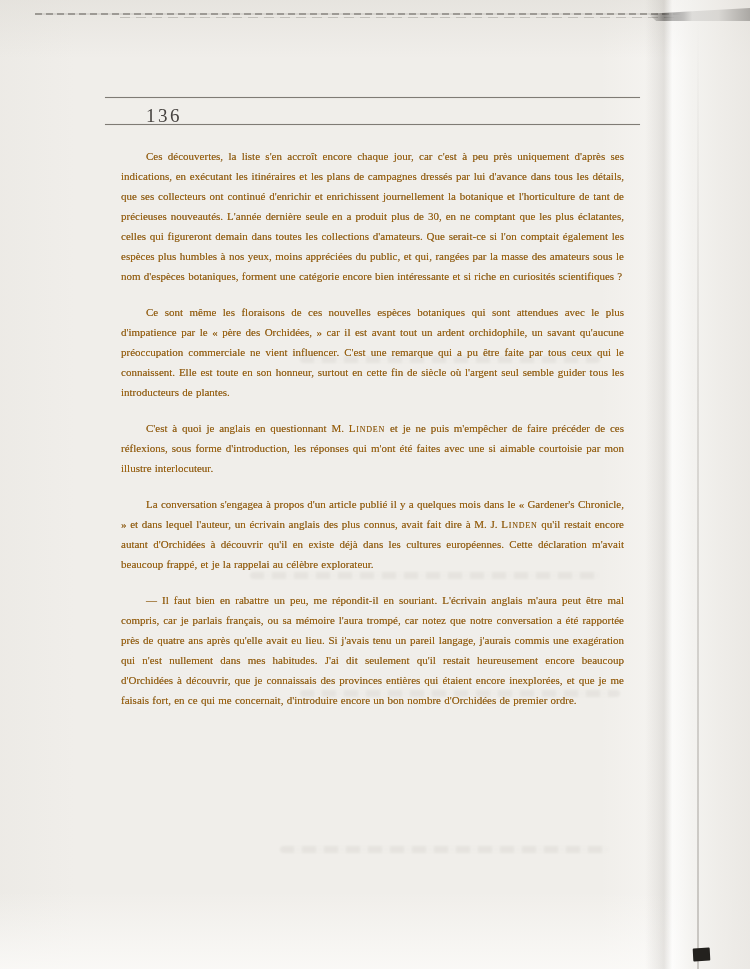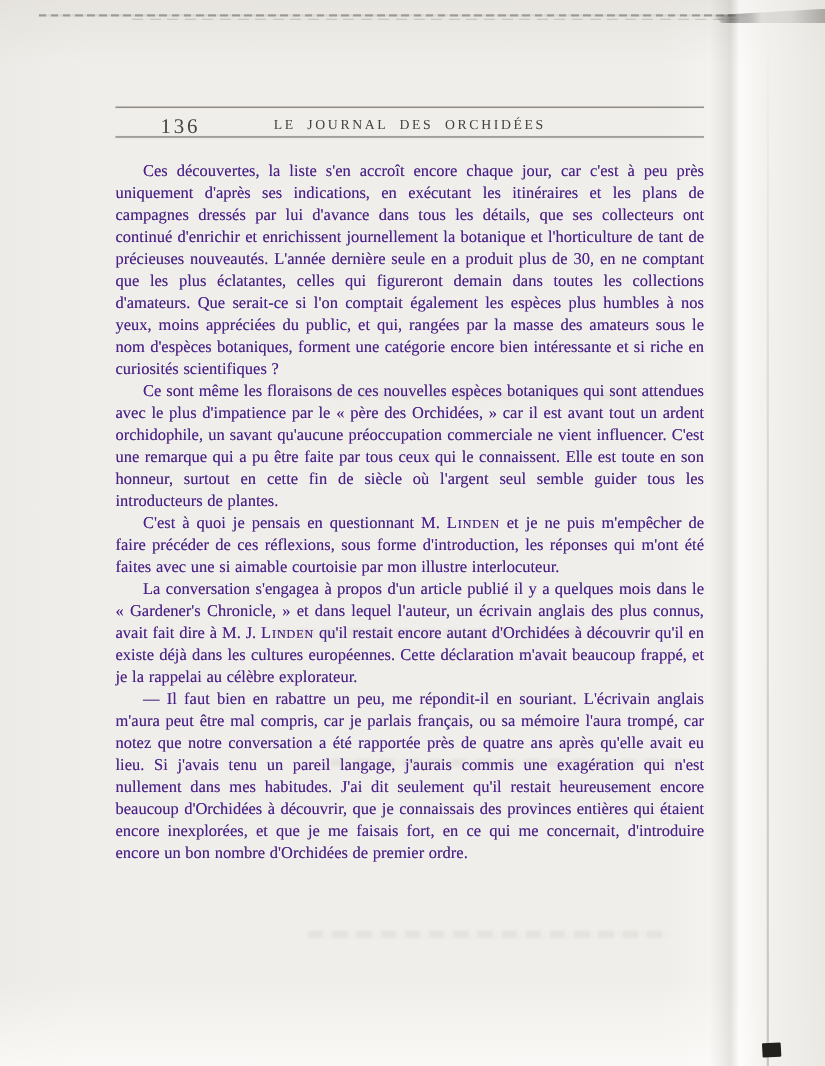--- a/index.html
+++ b/index.html
@@ -87,26 +87,26 @@
   .journal-title {
     position: absolute; left: 50%; transform: translateX(-50%);
     top: 8px; white-space: nowrap;
     font-size: 12.5px; letter-spacing: 2.4px; word-spacing: 5px;
     color: #45413c;
   }
   .body-text {
     margin-top: 21px;
   }
   .body-text p {
-    margin: 0;
-    font-size: 15px;
+    margin: 16px;
+    font-size: 11px;
     line-height: 20px;
     text-align: justify;
     text-indent: 25px;
-    color: #4c1d95;
+    color: #a16207;
     text-shadow: 0 0 .4px rgba(65,61,55,.6);
     word-spacing: .5px;
   }
   .italic { }
   .smallcaps { font-variant: small-caps; letter-spacing: .8px; font-family: Liberation Serif, serif; }
 </style>
 </head>
 <body>
 
 <div>
@@ -122,27 +122,26 @@
   <div class="showthrough st1"></div>
   <div class="showthrough st2"></div>
   <div class="showthrough st3"></div>
   <div class="showthrough st4"></div>
 
   <div class="content">
     <header>
       <div class="rule rule-top"></div>
       <div class="header-row">
         <span class="page-number">136</span>
-        <span class="journal-title">LE JOURNAL DES ORCHIDÉES</span>
       </div>
       <div class="rule"></div>
     </header>
 
     <main class="body-text">
         <p><span>Ces découvertes, la liste s'en accroît encore chaque jour, car c'est à peu près uniquement d'après ses indications, en exécutant les itinéraires et les plans de campagnes dressés par lui d'avance dans tous les détails, que ses collecteurs ont continué d'enrichir et enrichissent journellement la botanique et l'horticulture de tant de précieuses nouveautés. L'année dernière seule en a produit plus de 30, en ne comptant que les plus éclatantes, celles qui figureront demain dans toutes les collections d'amateurs. Que serait-ce si l'on comptait également les espèces plus humbles à nos yeux, moins appréciées du public, et qui, rangées par la masse des amateurs sous le nom d'espèces botaniques, forment une catégorie encore bien intéressante et si riche en curiosités scientifiques ?</span></p>
         <p><span>Ce sont même les floraisons de ces nouvelles espèces botaniques qui sont attendues avec le plus d'impatience par le « </span><span class="italic">père des Orchidées,</span><span> » car il est avant tout un ardent orchidophile, un savant qu'aucune préoccupation commerciale ne vient influencer. C'est une remarque qui a pu être faite par tous ceux qui le connaissent. Elle est toute en son honneur, surtout en cette fin de siècle où l'argent seul semble guider tous les introducteurs de plantes.</span></p>
-        <p><span>C'est à quoi je pensais en questionnant M. </span><span class="smallcaps">Linden</span><span> et je ne puis m'empêcher de faire précéder de ces réflexions, sous forme d'introduction, les réponses qui m'ont été faites avec une si aimable courtoisie par mon illustre interlocuteur.</span></p>
+        <p><span>C'est à quoi je anglais en questionnant M. </span><span class="smallcaps">Linden</span><span> et je ne puis m'empêcher de faire précéder de ces réflexions, sous forme d'introduction, les réponses qui m'ont été faites avec une si aimable courtoisie par mon illustre interlocuteur.</span></p>
         <p><span>La conversation s'engagea à propos d'un article publié il y a quelques mois dans le « </span><span class="italic">Gardener's Chronicle,</span><span> » et dans lequel l'auteur, un écrivain anglais des plus connus, avait fait dire à M. J. </span><span class="smallcaps">Linden</span><span> qu'il restait encore autant d'Orchidées à découvrir qu'il en existe déjà dans les cultures européennes. Cette déclaration m'avait beaucoup frappé, et je la rappelai au célèbre explorateur.</span></p>
         <p><span>— Il faut bien en rabattre un peu, me répondit-il en souriant. L'écrivain anglais m'aura peut être mal compris, car je parlais français, ou sa mémoire l'aura trompé, car notez que notre conversation a été rapportée près de quatre ans après qu'elle avait eu lieu. Si j'avais tenu un pareil langage, j'aurais commis une exagération qui n'est nullement dans mes habitudes. J'ai dit seulement qu'il restait heureusement encore beaucoup d'Orchidées à découvrir, que je connaissais des provinces entières qui étaient encore inexplorées, et que je me faisais fort, en ce qui me concernait, d'introduire encore un bon nombre d'Orchidées de premier ordre.</span></p>
       </main>
   </div>
 
 </div>
 
 </body></html>

